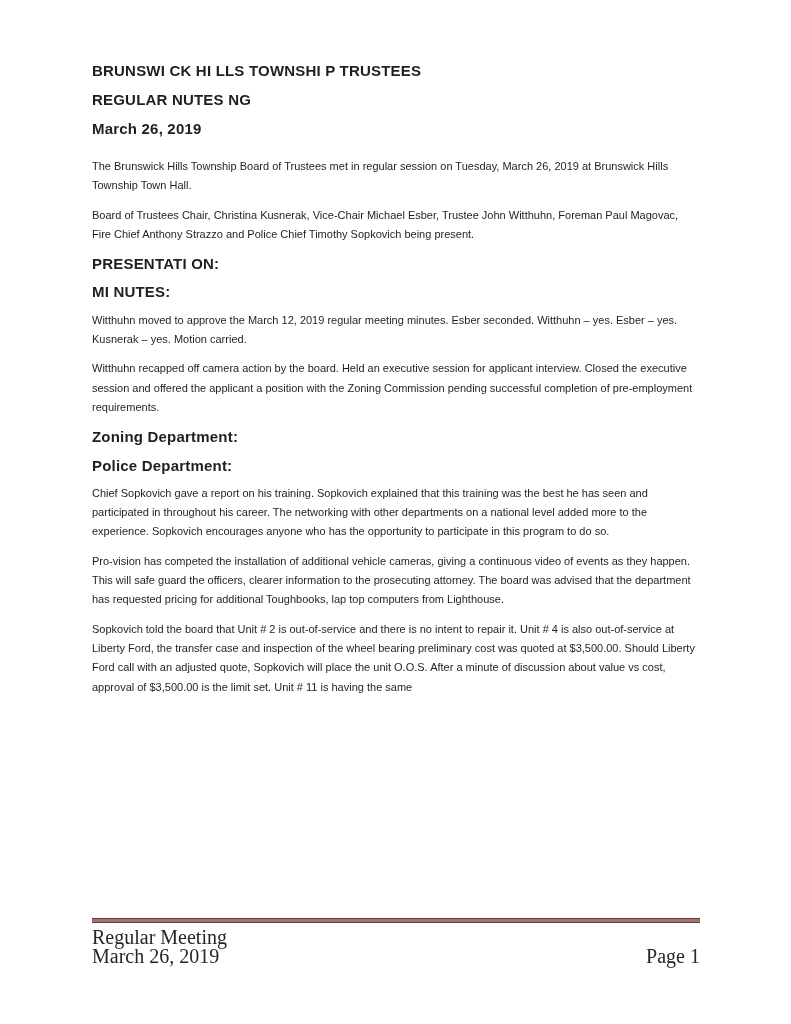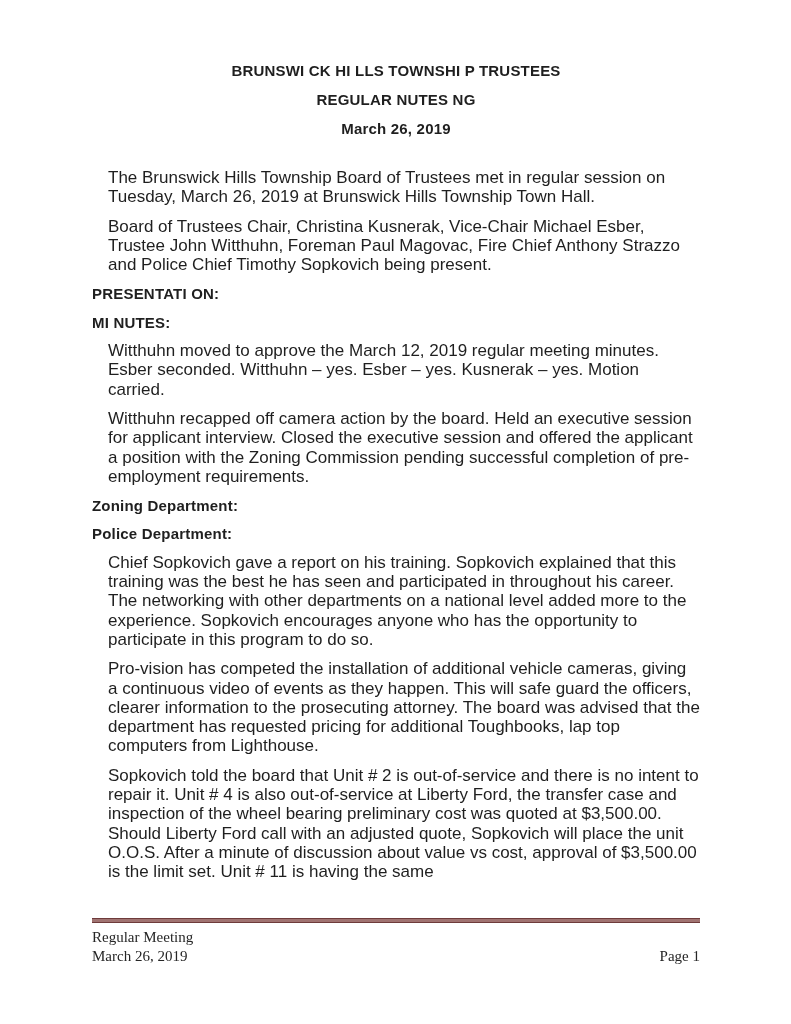--- a/index.html
+++ b/index.html
@@ -16,33 +16,32 @@
     font-family: "Liberation Sans", sans-serif;
     color: #1f1f1f;
   }
   .content {
     position: absolute;
     left: 92px;
     width: 608px;
     top: 56px;
   }
   .title-block {
-    text-align: center;
-    margin-bottom: 25px;
+    margin-bottom: 14px;
   }
   .title-line {
     font-weight: bold;
     font-size: 15px;
     line-height: 29px;
     letter-spacing: 0.2px;
   }
   .body-blocks p.paragraph {
-    font-size: 17px;
+    font-size: 11px;
     line-height: 19.3px;
-    margin: 0 0 10px 16px;
+    margin: 0 0 10px 0;
     text-align: left;
   }
   .body-blocks h2.heading {
     font-size: 15px;
     font-weight: bold;
     line-height: 19.3px;
     margin: 0 0 9px 0;
     letter-spacing: 0.2px;
   }
   .footer {
@@ -54,21 +53,21 @@
   .footer-rule {
     height: 5px;
     background: linear-gradient(to bottom, #6e3b3b 0%, #6e3b3b 28%, #a07371 28%, #a07371 72%, #6e3b3b 72%, #6e3b3b 100%);
     margin-bottom: 5px;
   }
   .footer-text {
     display: flex;
     justify-content: space-between;
     align-items: flex-end;
     font-family: "Liberation Serif", serif;
-    font-size: 15px;
+    font-size: 20px;
     line-height: 18.5px;
     color: #262626;
   }
   .footer-left div {
     white-space: nowrap;
   }
 </style>
 </head>
 <body>
 

